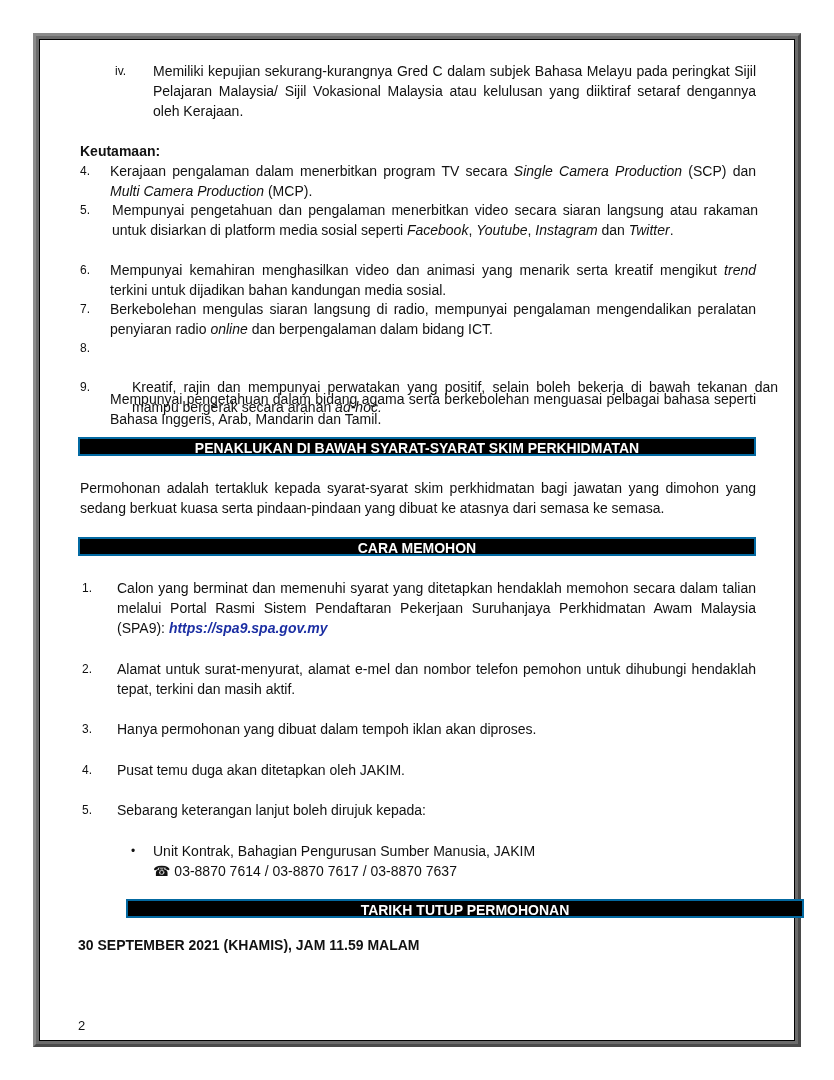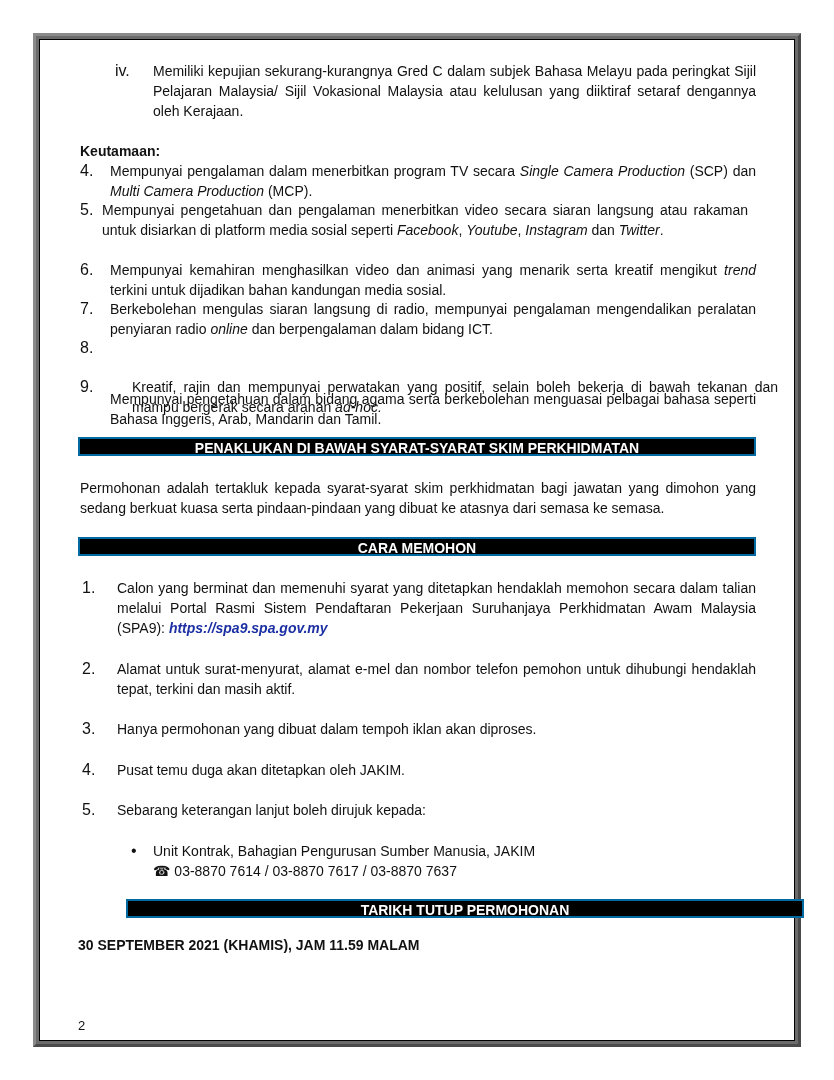--- a/index.html
+++ b/index.html
@@ -7,21 +7,21 @@
          font-family: "Liberation Sans", sans-serif; color: #111; }
   .page-frame { position: absolute; left: 33px; top: 33px; width: 768px; height: 1014px;
                 background: #6b6b6b; box-sizing: border-box; }
   .page-frame .shade { position: absolute; left: 0; top: 0; right: 0; bottom: 0;
                 border-top: 3px solid #8a8a8a; border-left: 3px solid #8a8a8a;
                 border-right: 3px solid #4a4a4a; border-bottom: 3px solid #4a4a4a; }
   .page-inner { position: absolute; left: 6px; top: 6px; width: 756px; height: 1002px;
                 background: #fff; border: 1.5px solid #000; box-sizing: border-box; }
   .abs { position: absolute; }
   .txt { font-size: 14px; line-height: 20px; text-align: justify; }
-  .num { position: absolute; font-size: 16px; line-height: 20px; }
+  .num { position: absolute; font-size: 12px; line-height: 20px; }
   .bar { position: absolute; left: 78px; width: 678px; height: 19px; background: #000;
          color: #fff; font-weight: bold; font-size: 14px; line-height: 19px; text-align: center;
          border: 2px solid #0369a1; box-sizing: border-box; }
   .bold { font-weight: bold; }
   i { font-style: italic; }
   .link { color: #1c2fa3; font-weight: bold; font-style: italic; }
   .center { text-align: left; }
 </style>
 </head>
 <body>
@@ -31,25 +31,25 @@
 </div>
 <div class="page-inner" style="left:39px; top:39px;"></div>
 
 <div class="num" style="left:115px; top:61px;">iv.</div>
 <div class="abs txt" style="left:153px; top:61px; width:603px;">Memiliki kepujian sekurang-kurangnya Gred C dalam subjek Bahasa Melayu pada peringkat Sijil Pelajaran Malaysia/ Sijil Vokasional Malaysia atau kelulusan yang diiktiraf setaraf dengannya oleh Kerajaan.</div>
 
 <div class="abs txt bold" style="left:80px; top:141px;">Keutamaan:</div>
 
 <div class="num" style="left:80px; top:161px;">4.</div>
 <div class="abs txt" style="left:110px; top:161px; width:646px;">
-  <span>Mempunyai pengalaman dalam menerbitkan program TV secara </span><i>Single Camera Production</i><span> (SCP) dan </span><i>Multi Camera Production</i><span> (MCP).</span>
+  <span>Kerajaan pengalaman dalam menerbitkan program TV secara </span><i>Single Camera Production</i><span> (SCP) dan </span><i>Multi Camera Production</i><span> (MCP).</span>
 </div>
 
 <div class="num" style="left:80px; top:200px;">5.</div>
-<div class="abs txt" style="left:102px; top:200px; width:646px;">
+<div class="abs txt" style="left:112px; top:200px; width:646px;">
   <span>Mempunyai pengetahuan dan pengalaman menerbitkan video secara siaran langsung atau rakaman untuk disiarkan di platform media sosial seperti </span><i>Facebook</i><span>, </span><i>Youtube</i><span>, </span><i>Instagram</i><span> dan </span><i>Twitter</i><span>.</span>
 </div>
 
 <div class="num" style="left:80px; top:260px;">6.</div>
 <div class="abs txt" style="left:110px; top:260px; width:646px;">
   <span>Mempunyai kemahiran menghasilkan video dan animasi yang menarik serta kreatif mengikut </span><i>trend</i><span> terkini untuk dijadikan bahan kandungan media sosial.</span>
 </div>
 
 <div class="num" style="left:80px; top:299px;">7.</div>
 <div class="abs txt" style="left:110px; top:299px; width:646px;">

